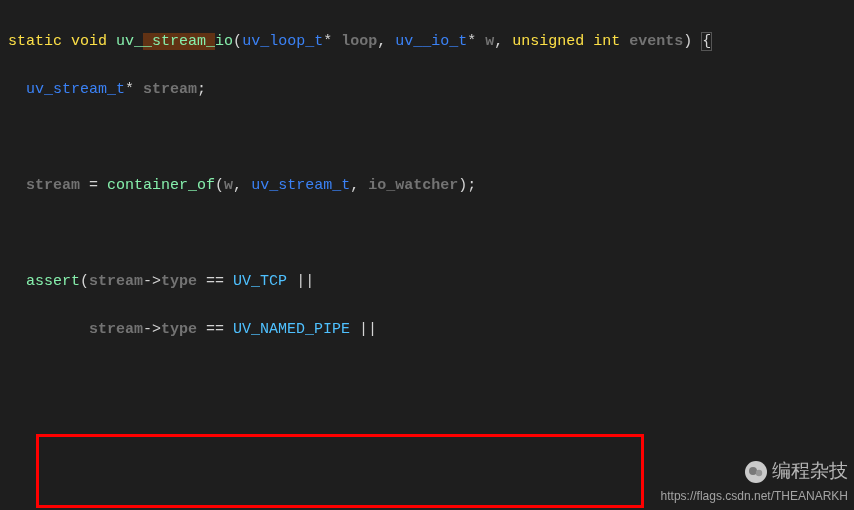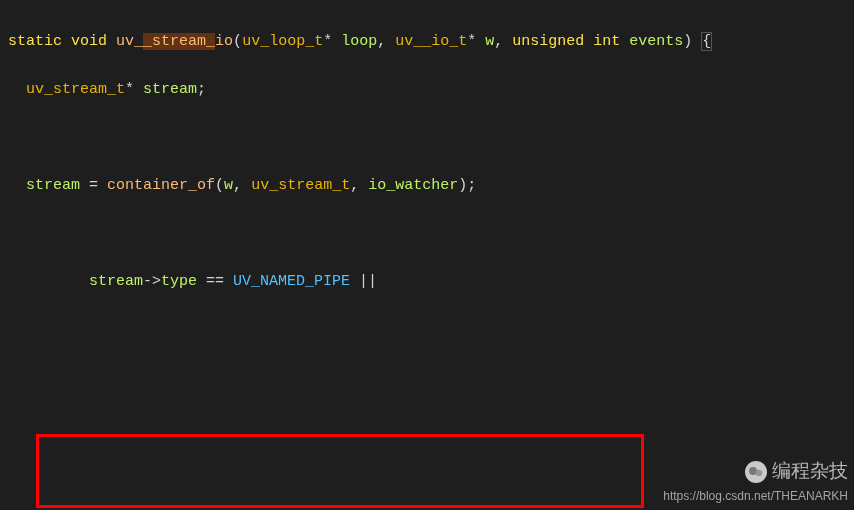--- a/index.html
+++ b/index.html
@@ -18,24 +18,24 @@
   .code-container {
     padding: 6px 0 6px 8px;
     white-space: pre;
     position: relative;
   }
   .line {
     position: relative;
     min-height: 24px;
   }
   .kw { color: #fde047; }
-  .fn { color: #fdba74; text-align: center; }
-  .type { color: #eab308; }
+  .fn { color: #86efac; text-align: center; }
+  .type { color: #3b82f6; }
   .const { color: #4fc1ff; }
-  .var { color: #bef264; }
+  .var { color: #737373; font-weight: bold; }
   .punct { color: #d4d4d4; }
   .highlight-word { background: #613214; }
   .red-box {
     position: absolute;
     border: 3px solid #ff0000;
     left: 36px;
     top: 434px;
     width: 602px;
     height: 68px;
     pointer-events: none;
@@ -62,20 +62,21 @@
 </style>
 </head>
 <body>
 
 <div class="code-container">
 <div class="line"><span class="kw">static</span> <span class="kw">void</span> <span class="fn"><span>uv_<span class="highlight-word">_stream_</span>io</span></span><span class="punct">(</span><span class="type">uv_loop_t</span><span class="punct">* </span><span class="var">loop</span><span class="punct">, </span><span class="type">uv__io_t</span><span class="punct">* </span><span class="var">w</span><span class="punct">, </span><span class="kw">unsigned</span><span class="kw"> int</span><span> </span><span class="var">events</span><span class="punct">) </span><span class="punct brace-hl">{</span></div>
 <div class="line">  <span class="type">uv_stream_t</span><span class="punct">* </span><span class="var">stream</span><span class="punct">;</span></div>
 <div class="line"> </div>
 <div class="line">  <span class="var">stream</span><span class="punct"> = </span><span class="fn">container_of</span><span class="punct">(</span><span class="var">w</span><span class="punct">, </span><span class="type">uv_stream_t</span><span class="punct">, </span><span class="var">io_watcher</span><span class="punct">);</span></div>
 <div class="line"> </div>
+<div class="line">  <span class="fn">assert</span><span class="punct">(</span><span class="var">stream</span><span class="punct">-&gt;</span><span class="var">type</span><span class="punct"> == </span><span class="const">UV_TCP</span><span class="punct"> ||</span></div>
 <div class="line">         <span class="var">stream</span><span class="punct">-&gt;</span><span class="var">type</span><span class="punct"> == </span><span class="const">UV_NAMED_PIPE</span><span class="punct"> ||</span></div>
 <div class="line"> </div>
 
 
 
 
 
 
 
 
@@ -88,14 +89,14 @@
 <div class="watermark">
   <div class="wm-row1">
     <span class="wm-icon">
       <svg viewBox="0 0 24 24" width="24" height="24">
           <circle cx="12" cy="12" r="11" fill="#ffffff" opacity="0.9"></circle>
           <circle cx="9" cy="11" r="4" fill="#888"></circle>
           <circle cx="15" cy="13" r="3.2" fill="#aaa"></circle>
         </svg>
     </span><span>编程杂技</span>
   </div>
-  <div class="wm-row2">https://blog.csdn.net/THEANARKH</div>
+  <div class="wm-row2">https://flags.csdn.net/THEANARKH</div>
 </div>
 
 </body></html>

